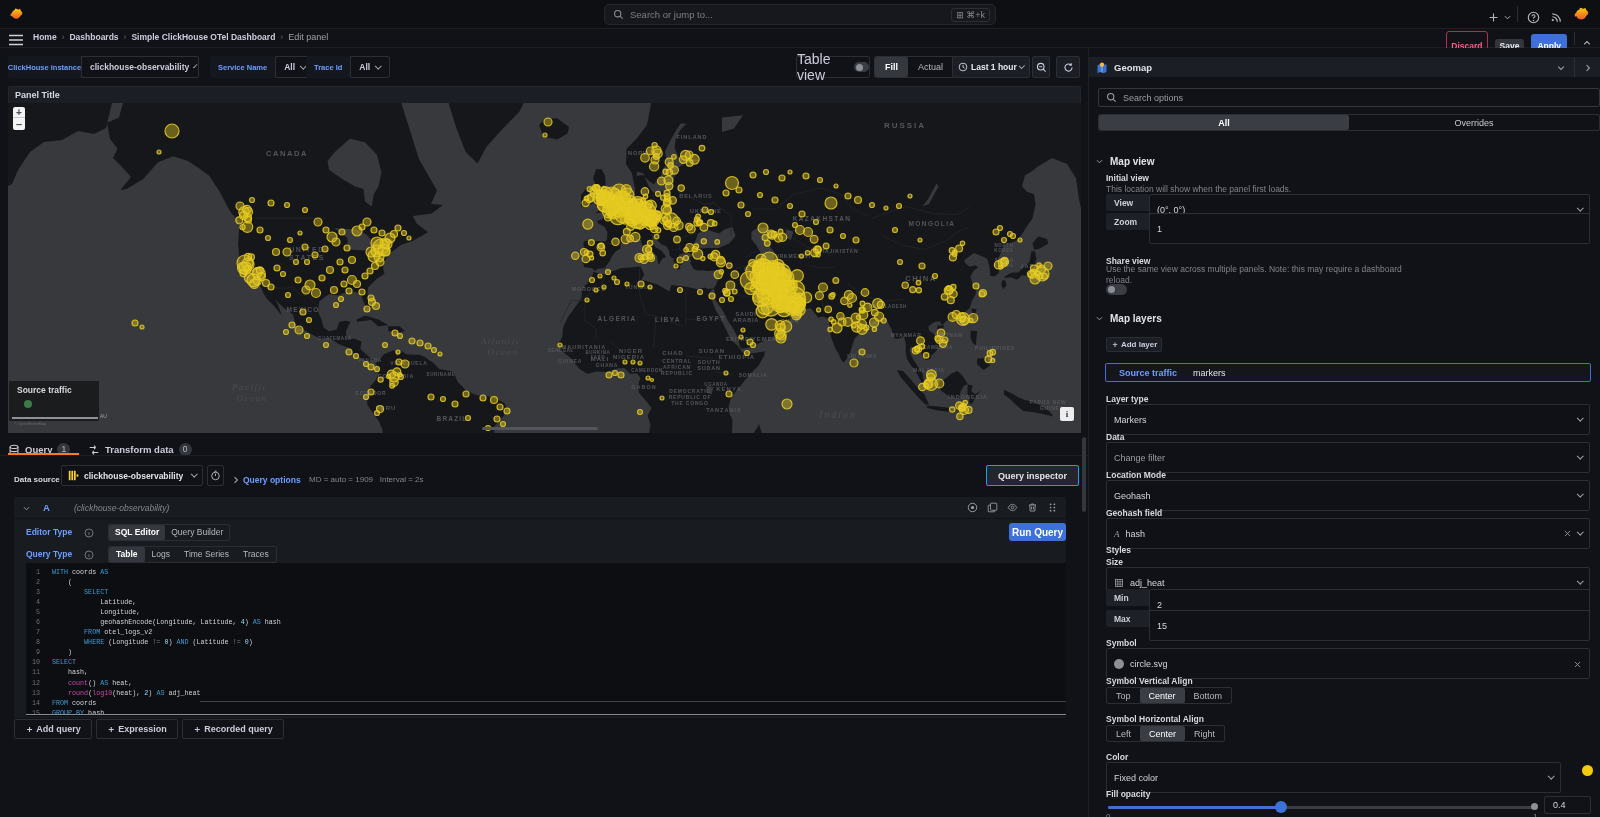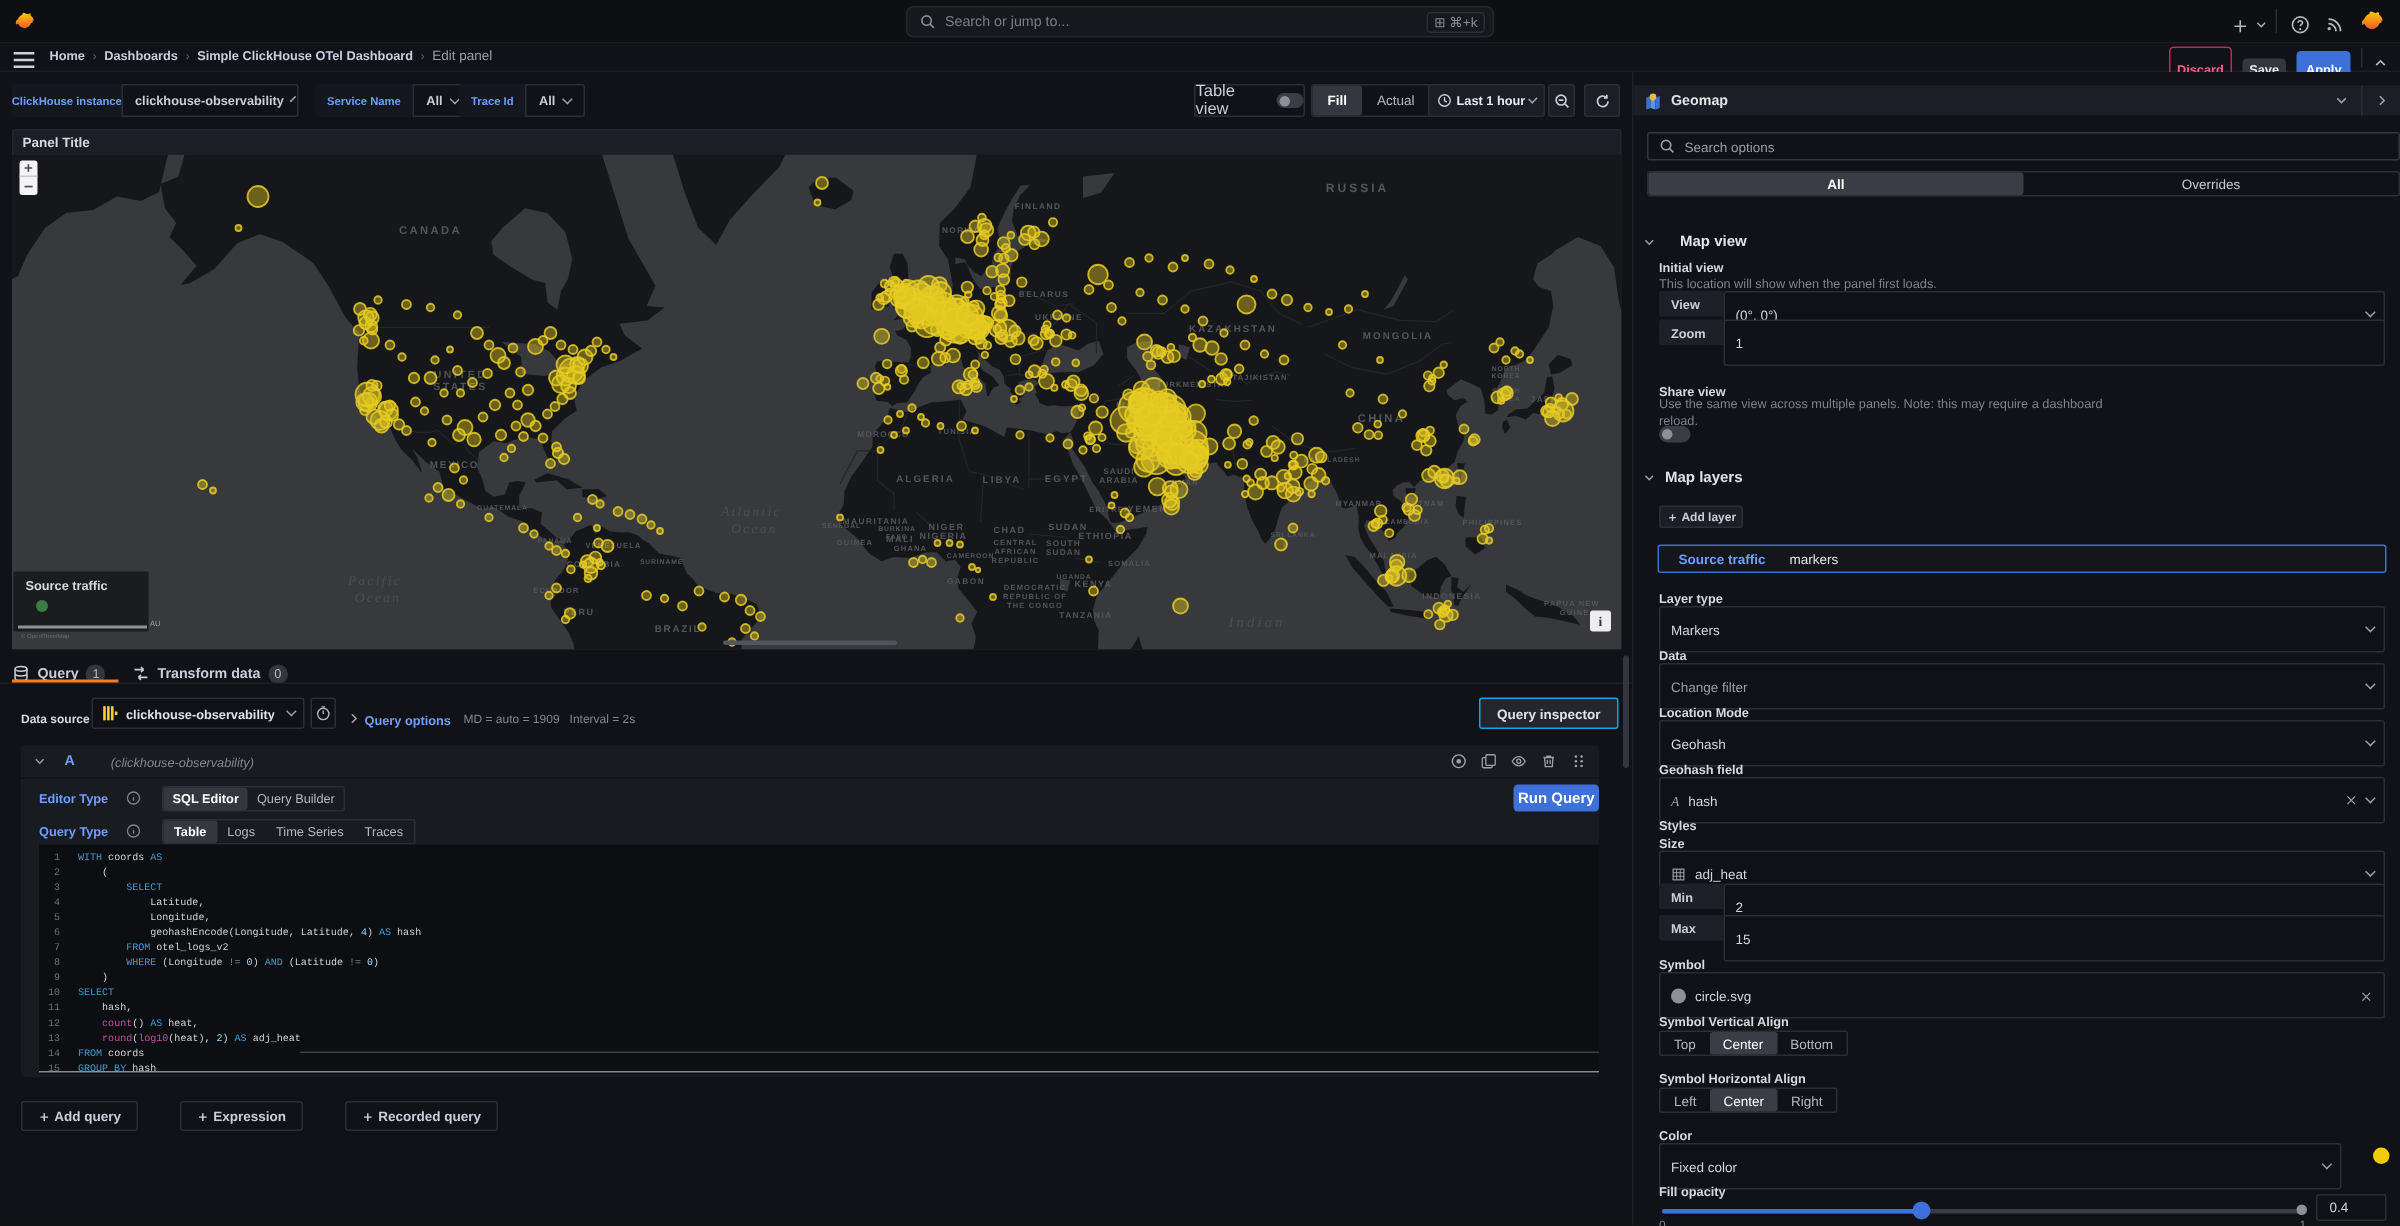--- a/index.html
+++ b/index.html
@@ -114,21 +114,21 @@
       <span class="varval" style="width:118px;justify-content:space-between">clickhouse-observability <span class="caret"></span></span>
     </div>
     <div class="abs" style="left:210px;top:8px;display:flex">
       <span class="varlabel">Service Name</span>
       <span class="varval">All <span class="caret"></span></span>
     </div>
     <div class="abs" style="left:306px;top:8px;display:flex">
       <span class="varlabel">Trace Id</span>
       <span class="varval">All <span class="caret"></span></span>
     </div>
-    <div class="abs" style="left:796px;top:8px;width:74px;height:22px;border:1px solid #2c2e33;border-radius:2px;display:flex;align-items:center;justify-content:flex-start;gap:6px;font-size:11px;color:#ccccdc">Table view <span class="toggle" style="width:19px;height:10px"></span></div>
+    <div class="abs" style="left:796px;top:8px;width:74px;height:22px;border:1px solid #2c2e33;border-radius:2px;display:flex;align-items:center;justify-content:flex-start;gap:6px;font-size:14px;color:#ccccdc">Table view <span class="toggle" style="width:19px;height:10px"></span></div>
     <div class="abs" style="left:874px;top:8px;height:22px;border:1px solid #2c2e33;border-radius:2px;display:flex;align-items:center;background:#111217">
       <span style="background:#34373d;color:#fff;font-weight:bold;font-size:9px;height:20px;display:inline-flex;align-items:center;padding:0 10px;border-radius:2px">Fill</span>
       <span style="color:#b6b8c0;font-size:9px;padding:0 10px">Actual</span>
     </div>
     <div class="abs" style="left:952px;top:8px;width:78px;height:22px;border:1px solid #2c2e33;border-radius:2px;display:flex;align-items:center;background:#1b1e24;padding:0 5px;gap:3px">
       <span style="flex-shrink:0;display:inline-flex">
         <svg class="icon" width="10" height="10" viewBox="0 0 14 14">
           <circle cx="7" cy="7" r="5.4" fill="none" stroke="#ccccdc" stroke-width="1.3"></circle>
           <path d="M7 4v3.2l2.2 1.3" stroke="#ccccdc" stroke-width="1.3" fill="none"></path>
         </svg>
@@ -1148,21 +1148,21 @@
 <span class="k">SELECT</span>
     hash,
     <span class="fn">count</span>() <span class="k">AS</span> heat,
     <span class="fn">round</span>(<span class="fn">log10</span>(heat), <span class="n">2</span>) <span class="k">AS</span> adj_heat
 <span class="k">FROM</span> coords
 <span class="k">GROUP BY</span> hash</div>
         <div style="position:absolute;left:174px;top:137.5px;width:866px;height:1px;background:#3f4147"></div>
         <div style="position:absolute;left:0;top:151px;width:1040px;height:1px;background:#8a8c92"></div>
       </div>
     </div>
-    <div class="abs" style="left:14px;top:297px;display:flex;gap:28px">
+    <div class="abs" style="left:14px;top:282px;display:flex;gap:4px">
       <span class="gbtn" style="height:20px;padding:0 10px;background:#111217">＋ Add query</span>
       <span class="gbtn" style="height:20px;padding:0 10px;background:#111217">＋ Expression</span>
       <span class="gbtn" style="height:20px;padding:0 10px;background:#111217">＋ Recorded query</span>
     </div>
   </div>
 <div class="abs" style="left:1082px;top:437px;width:4px;height:75px;background:#34363d;border-radius:2px"></div>
 <div class="rpane">
     <div style="position:absolute;left:0;top:9px;width:512px;height:20px;background:#1b1e24;display:flex;align-items:center">
       <span style="margin-left:8px">
         <svg width="10" height="11" viewBox="0 0 10 11">
@@ -1183,21 +1183,21 @@
         </svg></span>
     </div>
     <div style="position:absolute;left:9px;top:40px;width:502px;height:19px;border:1px solid #34363c;border-radius:2px;display:flex;align-items:center;color:#9b9da4;font-size:9px"><span style="margin:0 6px 0 7px"><svg class="icon" width="11" height="11" viewBox="0 0 14 14">
           <circle cx="6" cy="6" r="4" fill="none" stroke="#9b9da4" stroke-width="1.4"></circle>
           <path d="M9 9l3.2 3.2" stroke="#9b9da4" stroke-width="1.4"></path>
         </svg></span>Search options</div>
     <div style="position:absolute;left:9px;top:66px;width:502px;height:17px;border:1px solid #2c2e33;border-radius:2px;display:flex">
       <div style="width:50%;background:#3a3d44;border-radius:2px;display:flex;align-items:center;justify-content:center;font-size:9px;font-weight:bold;color:#fff">All</div>
       <div style="width:50%;display:flex;align-items:center;justify-content:center;font-size:9px;color:#c9cad1">Overrides</div>
     </div>
-    <div style="position:absolute;left:6px;top:108px;display:flex;align-items:center;gap:16px">
+    <div style="position:absolute;left:6px;top:108px;display:flex;align-items:center;gap:6px">
       <svg class="icon" width="9" height="9" viewBox="0 0 14 14">
         <path d="M3 5l4 4 4-4" fill="none" stroke="#9fa1a8" stroke-width="1.5"></path>
       </svg>
       <span style="font-size:10px;font-weight:bold;color:#e2e3e9">Map view</span>
     </div>
     <div style="position:absolute;left:17px;top:125px" class="flabel">Initial view</div>
     <div style="position:absolute;left:17px;top:136px" class="fdesc">This location will show when the panel first loads.</div>
     <div style="position:absolute;left:17px;top:146px;display:flex;width:484px;height:17px">
       <span class="inlab" style="width:43px">View</span>
       <span class="sel" style="flex:1">(0°, 0°)<span class="c caret"></span></span>

